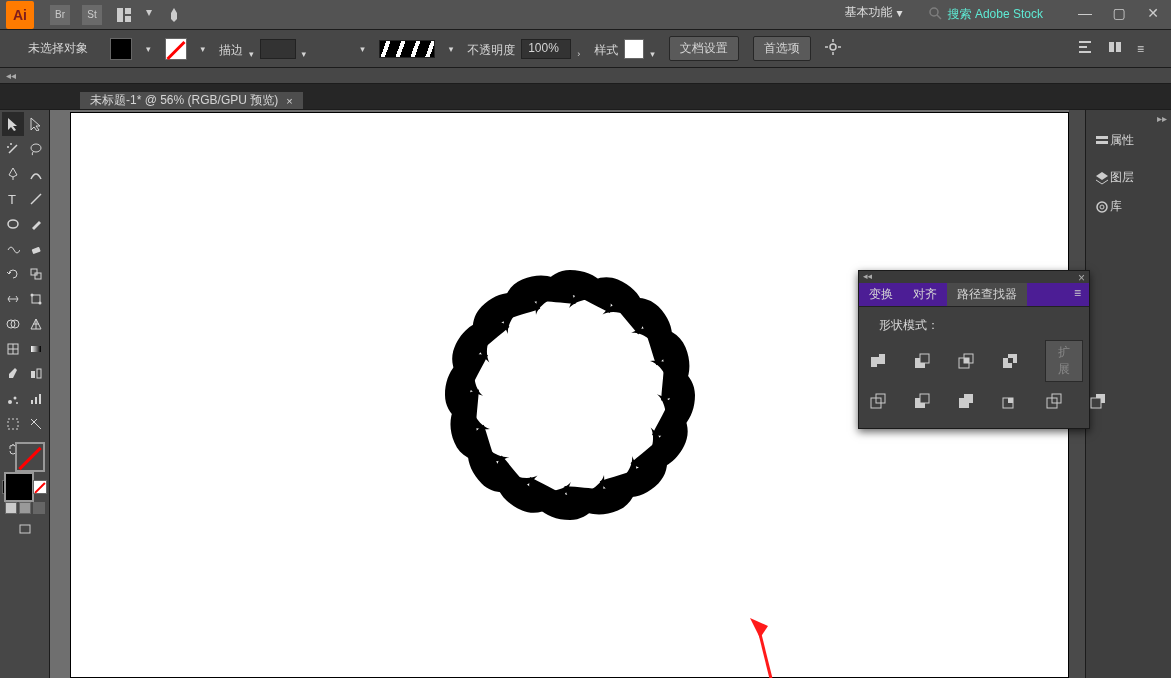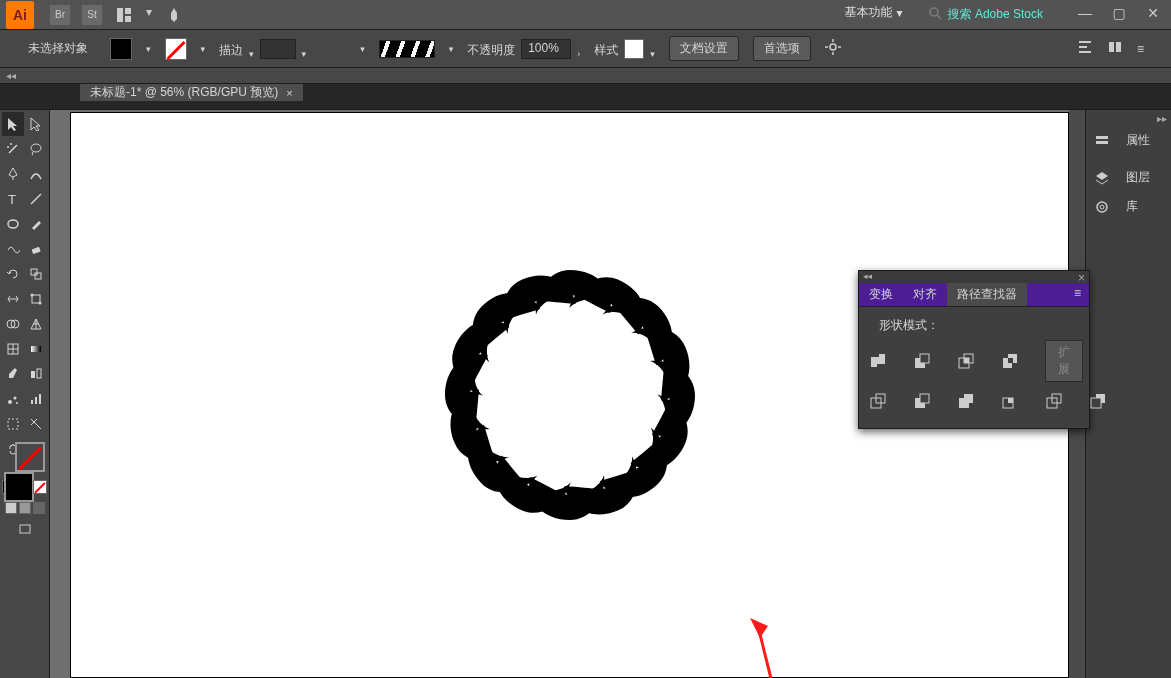--- a/index.html
+++ b/index.html
@@ -36,21 +36,21 @@
   .swatch{width:22px;height:22px;border:1px solid #666}
   .stroke-group,.opacity-group,.style-group{display:flex;align-items:flex-end;gap:6px}
   .num-field{background:#333;border:1px solid #222;padding:1px 6px;min-width:36px;height:20px}
   .spacer{flex:1}
   .btn{background:#5a5a5a;border:1px solid #272727;padding:3px 10px;border-radius:2px}
   .gear-icon svg{fill:#ccc}
   
   .controlbar2{height:16px;background:var(--bg-panel2);border-bottom:1px solid var(--border);display:flex;align-items:center;padding-left:6px}
   .collapse-arrows{font-size:10px;color:#aaa}
   
-  .tabs{background:var(--bg-darker);height:26px;display:flex;align-items:flex-start;padding-left:80px;border-bottom:1px solid var(--border)}
+  .tabs{background:var(--bg-darker);height:26px;display:flex;align-items:flex-end;padding-left:80px;border-bottom:1px solid var(--border)}
   .doc-tab{display:flex;align-items:center;background:#4d4d4d;padding:0 10px;gap:8px;font-size:12px}
   .doc-tab .close{font-size:11px}
   
   .work{display:flex;height:calc(100% - 30px - 38px - 16px - 26px)}
   .toolbox{width:50px;background:var(--bg-panel2);border-right:1px solid var(--border);display:grid;grid-template-columns:1fr 1fr;grid-auto-rows:24px;gap:1px;padding:2px;align-content:start;position:relative}
   .tool{display:flex;align-items:center;justify-content:center;color:#ddd}
   .tool.sel{background:#2a2a2a}
   .tool svg{fill:#d5d5d5}
   .toolbox-bottom{grid-column:1/3;display:flex;flex-direction:column;gap:4px;margin-top:6px}
   .fillstroke{position:relative;height:42px;margin:4px 2px}
@@ -61,21 +61,21 @@
   .small-swatch{width:14px;height:14px;border:1px solid #666}
   
   .canvas-wrap{flex:1;background:#6f6f6f;position:relative;overflow:hidden}
   .canvas{position:absolute;left:20px;top:2px;right:16px;bottom:0;background:var(--canvas);box-shadow:0 0 0 1px #000 inset}
   .rope{position:absolute;left:50%;top:50%;transform:translate(-50%,-50%)}
   .scrollbar-v{position:absolute;right:0;top:0;width:16px;height:100%;background:#4a4a4a}
   .arrow-annot{position:absolute;left:700px;top:508px;pointer-events:none}
   
   .rightdock{width:86px;background:var(--bg-panel);border-left:1px solid var(--border);display:flex;flex-direction:column}
   .dock-top{height:16px;display:flex;justify-content:flex-end;align-items:center;padding-right:4px;color:#aaa;font-size:10px}
-  .dock-item{display:flex;align-items:center;gap:16px;padding:6px 8px}
+  .dock-item{display:flex;align-items:center;gap:0;padding:6px 8px}
   .dock-item svg{fill:#ccc}
   .dock-sep{height:8px}
   
   .floating-panel{position:absolute;left:858px;top:270px;width:232px;background:var(--bg-panel);border:1px solid #1a1a1a;box-shadow:0 3px 8px rgba(0,0,0,.6)}
   .fp-top{height:12px;background:#3a3a3a;display:flex;justify-content:space-between;padding:0 4px;font-size:9px;color:#aaa}
   .fp-close{font-size:12px}
   .fp-tabs{display:flex;align-items:stretch;background:#4c1d95;height:24px;border-bottom:1px solid #222}
   .fp-tab{padding:3px 10px;font-size:12px}
   .fp-tab.active{background:#4a4a4a}
   .fp-menu{margin-left:auto;padding:3px 8px;color:#ccc}

